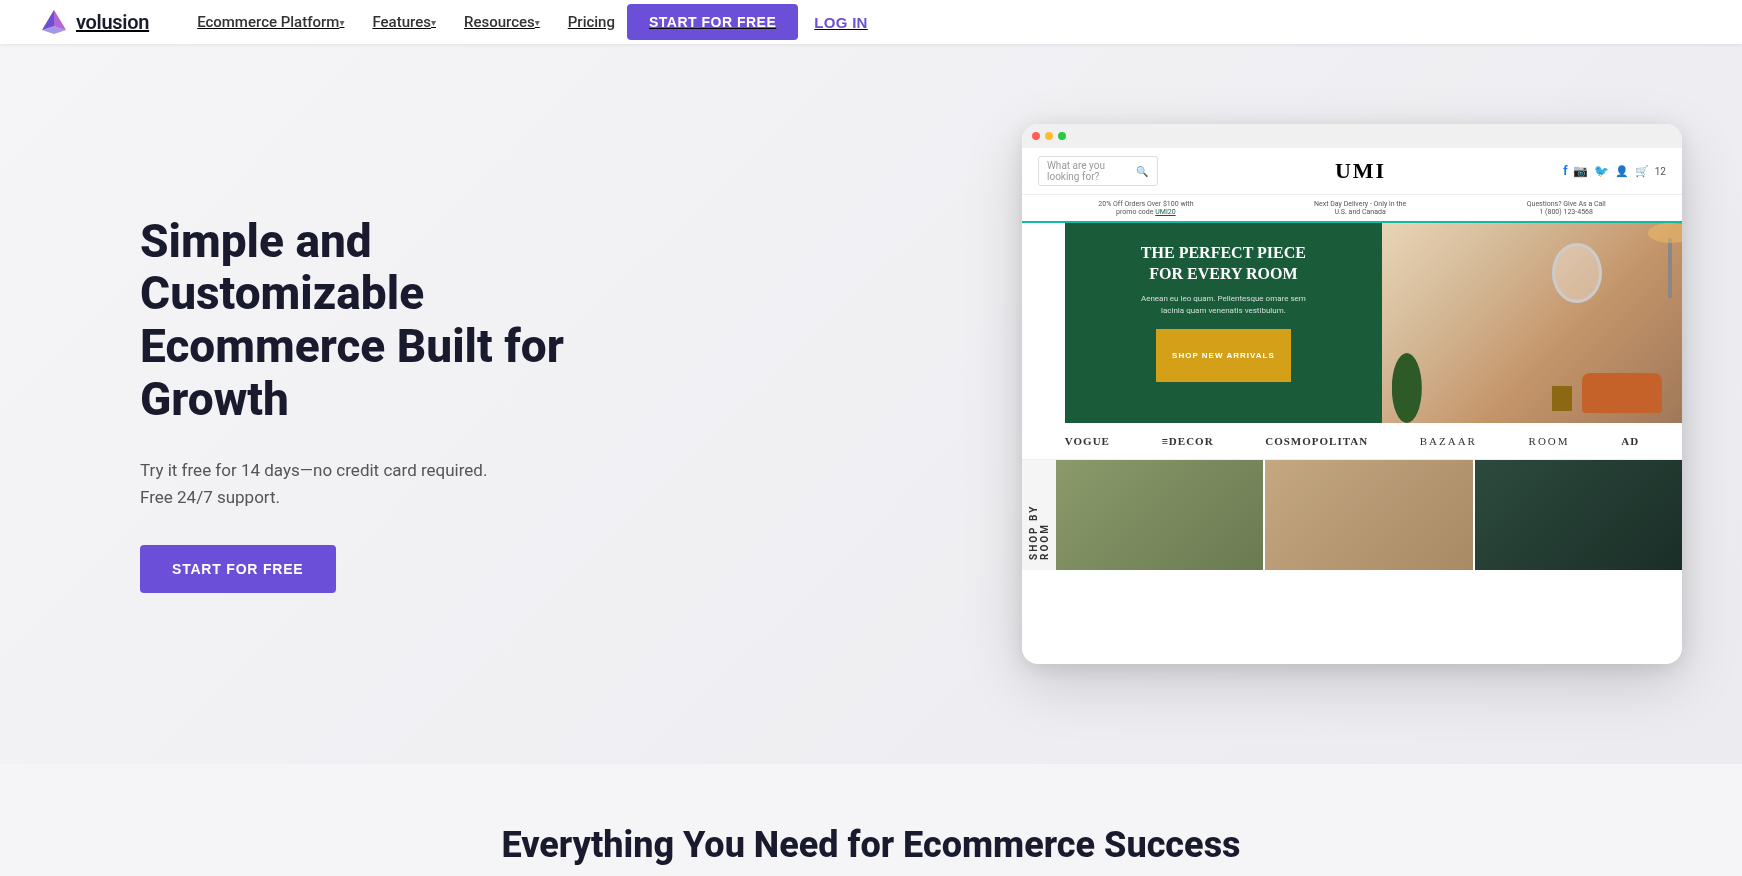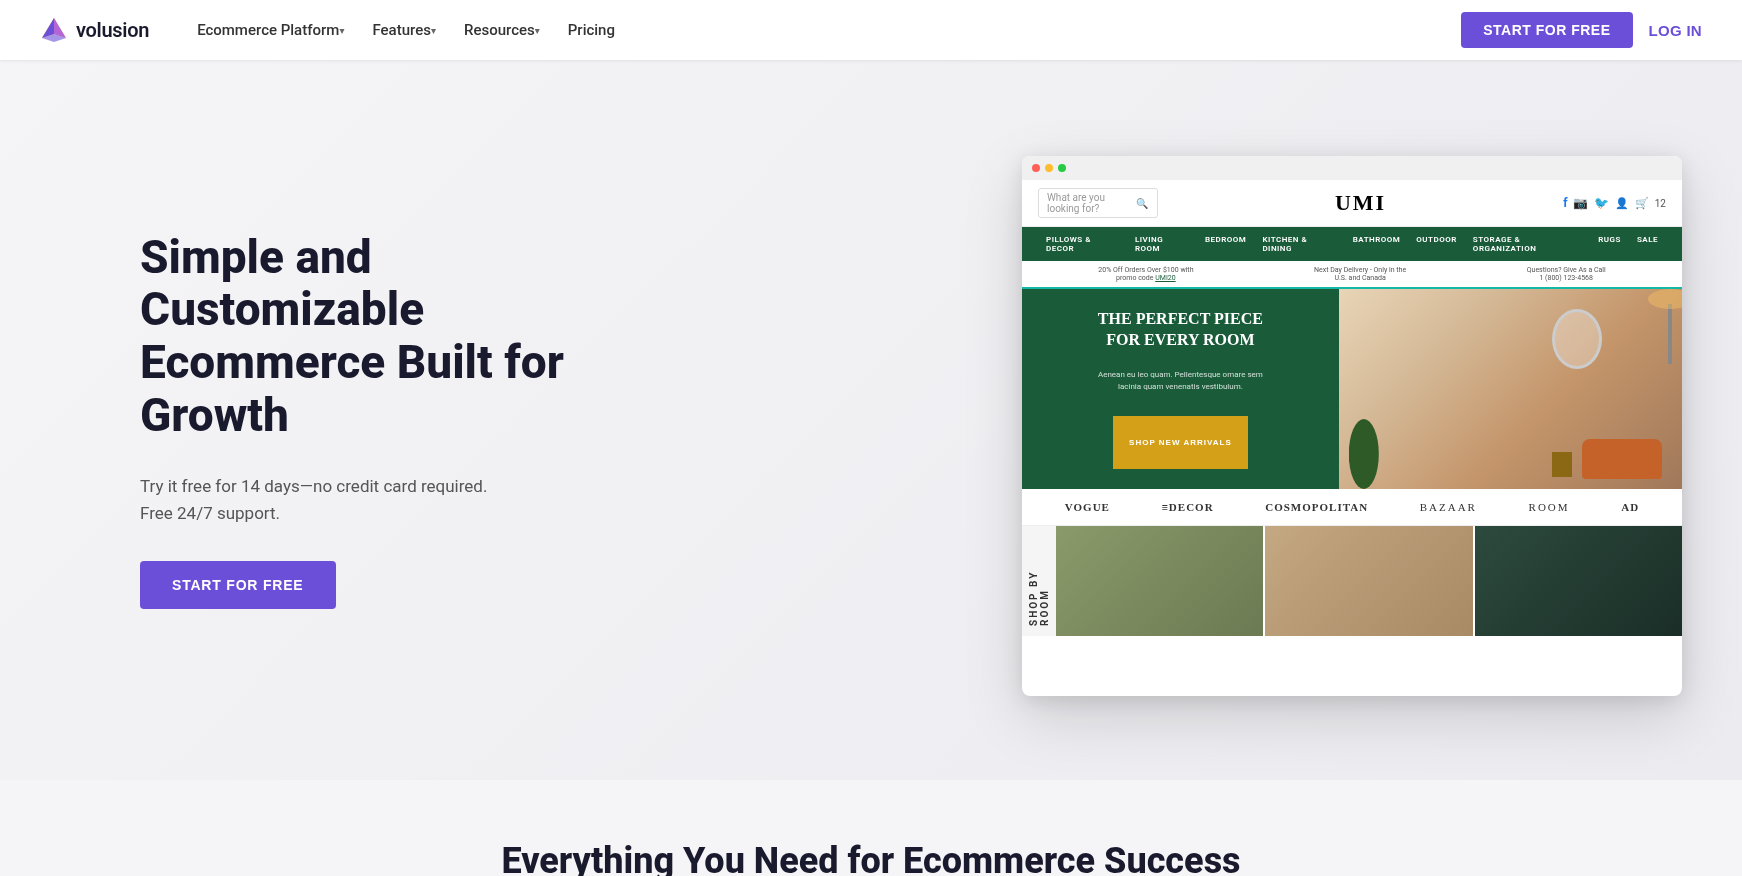--- a/index.html
+++ b/index.html
@@ -6,29 +6,30 @@
     body {
       font-family: -apple-system, BlinkMacSystemFont, 'Segoe UI', Roboto, sans-serif;
       background: #f5f5f7;
       min-height: 876px;
       overflow-x: hidden;
     }
 
     
     .navbar {
       background: #fff;
-      height: 60px;
+      height: 44px;
       display: flex;
       align-items: center;
       padding: 0 40px;
-      justify-content: space-between;
+      justify-content: flex-start;
       box-shadow: 0 1px 3px rgba(0,0,0,0.08);
       position: sticky;
       top: 0;
       z-index: 100;
+      text-decoration: underline;
     }
     .navbar-left {
       display: flex;
       align-items: center;
       gap: 36px;
     }
     .logo {
       display: flex;
       align-items: center;
       gap: 8px;
@@ -130,25 +131,25 @@
       letter-spacing: 0.8px;
       cursor: pointer;
       text-transform: uppercase;
       display: inline-block;
     }
 
     
     .browser-mockup {
       position: absolute;
       right: 60px;
-      top: 96px;
+      top: 80px;
       width: 660px;
       height: 540px;
       background: #fff;
-      border-radius: 8px;
+      border-radius: 16px;
       box-shadow: 0 20px 60px rgba(0,0,0,0.15), 0 4px 20px rgba(0,0,0,0.1);
       overflow: hidden;
     }
     .browser-bar {
       background: #f0f0f0;
       height: 24px;
       display: flex;
       align-items: center;
       padding: 0 10px;
       gap: 5px;
@@ -229,23 +230,24 @@
       display: flex;
       height: 200px;
       overflow: hidden;
     }
     .umi-hero-left {
       background: #1a5c3a;
       flex: 0 0 48%;
       display: flex;
       flex-direction: column;
       align-items: center;
-      justify-content: space-between;
+      justify-content: flex-start;
       padding: 20px;
       text-align: center;
+      margin-left: 43px;
     }
     .umi-hero-title {
       color: #fff;
       font-size: 16px;
       font-weight: 700;
       font-family: Georgia, serif;
       line-height: 1.3;
       margin-bottom: 8px;
     }
     .umi-hero-subtitle {
@@ -442,31 +444,20 @@
         <div class="umi-icons">
           <span style="color:#1877f2;font-weight:700;font-size:12px;">f</span>
           <span style="font-size:12px;">📷</span>
           <span style="color:#1da1f2;font-size:12px;">🐦</span>
           <span>👤</span>
           <span>🛒</span>
           <span style="font-size:10px;">12</span>
         </div>
       </div>
 
-      <div class="umi-nav">
-        <span class="umi-nav-item">PILLOWS &amp; DECOR</span>
-        <span class="umi-nav-item">LIVING ROOM</span>
-        <span class="umi-nav-item">BEDROOM</span>
-        <span class="umi-nav-item">KITCHEN &amp; DINING</span>
-        <span class="umi-nav-item">BATHROOM</span>
-        <span class="umi-nav-item">OUTDOOR</span>
-        <span class="umi-nav-item">STORAGE &amp; ORGANIZATION</span>
-        <span class="umi-nav-item">RUGS</span>
-        <span class="umi-nav-item">SALE</span>
-      </div>
 
       <div class="umi-promo-bar">
         <div class="umi-promo-item">20% Off Orders Over $100 with<br>promo code <span style="text-decoration:underline;color:#1a5c3a;">UMI20</span></div>
         <div class="umi-promo-item">Next Day Delivery - Only in the<br>U.S. and Canada</div>
         <div class="umi-promo-item">Questions? Give As a Call<br>1 (800) 123-4568</div>
       </div>
 
       <div class="umi-hero-section">
         <div class="umi-hero-left">
           <div class="umi-hero-title">THE PERFECT PIECE<br>FOR EVERY ROOM</div>

